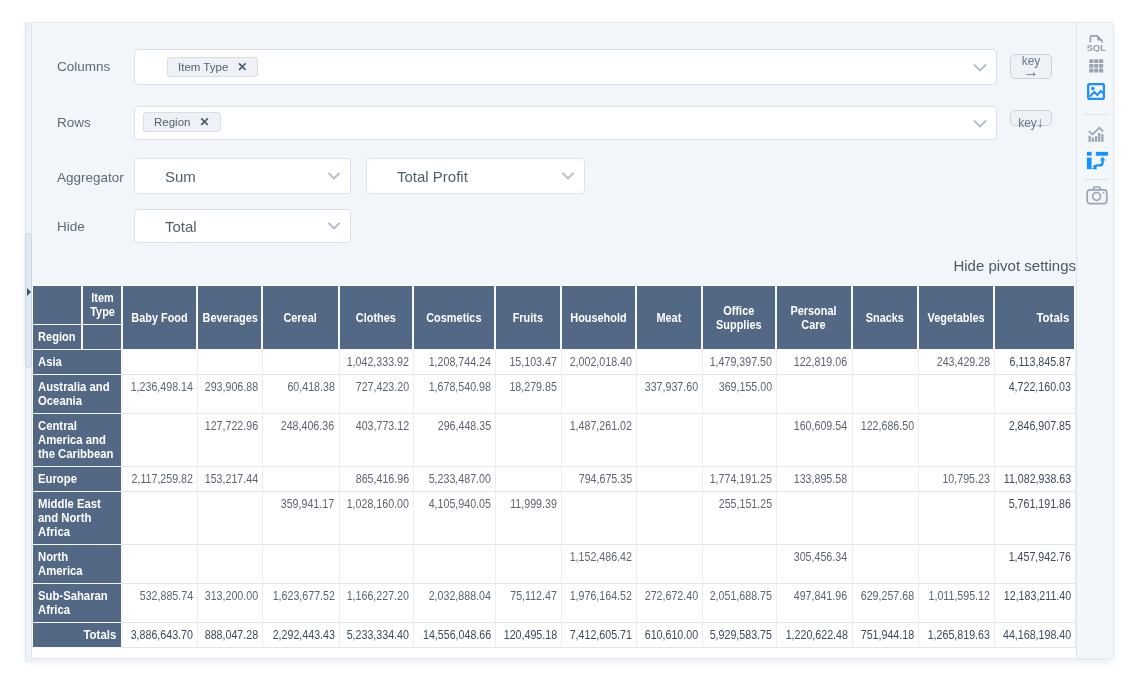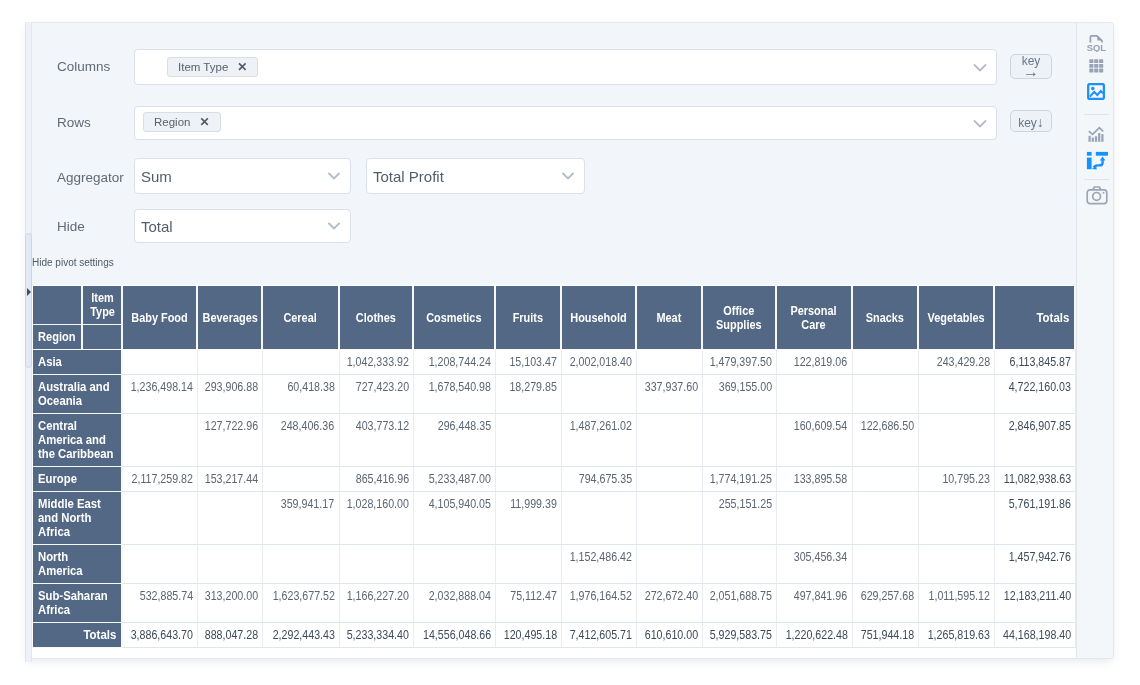--- a/index.html
+++ b/index.html
@@ -8,26 +8,26 @@
 .card { position:absolute; left:25px; top:22px; width:1089px; height:637px; background:#f2f5fa; border:1px solid #e3e8ee; border-radius:3px; box-shadow:0 4px 10px -2px rgba(100,130,160,0.18); }
 .vdiv { position:absolute; left:1076px; top:23px; width:1px; height:635px; background:#dfe5eb; }
 .sidebar { position:absolute; left:1077px; top:23px; width:36px; height:635px; background:#f4f7fa; border-radius:0 3px 3px 0; }
 .whitearea { position:absolute; left:32px; top:285px; width:1044px; height:373px; background:#fff; }
 
 .pill { position:absolute; left:25px; top:233px; width:7px; height:135px; background:#e1e9f2; border:1px solid #ccd6e2; border-radius:4px; z-index:5; }
 .harrow { position:absolute; left:26.8px; top:288px; width:0; height:0; border-left:4.5px solid #3e4d63; border-top:4.5px solid transparent; border-bottom:4.5px solid transparent; z-index:6; }
 
 .flabel { position:absolute; left:57px; font-size:13.5px; color:#5f6a77; }
 .sel { position:absolute; background:#fff; border:1px solid #dbe1e8; border-radius:4px; }
-.seltext { position:absolute; font-size:15px; color:#515e6b; }
+.seltext { position:absolute; font-size:15px; color:#515e6b;margin-left:24px; }
 .tag { position:absolute; height:20px; background:#eef1f6; border:1px solid #d8dee6; border-radius:3px; font-size:11.5px; color:#54636f; line-height:18px; padding:0 10px; }
 .tag .x { margin-left:9px; font-size:12px; color:#4e5b69; font-weight:bold; }
 .chev { position:absolute; width:12px; height:8px; }
 .keybtn { position:absolute; left:1010px; width:42px; background:#eef2f7; border:1px solid #ccd5df; border-radius:5px; color:#64768c; font-size:12px; text-align:center; }
-.link { position:absolute; left:32px; width:1044px; top:256.5px; text-align:left; font-size:10px; color:#4e5a66; }
+.link { position:absolute; left:32px; width:1044px; top:256.5px; text-align:right; font-size:15px; color:#4e5a66; }
 
 table.pvt { position:absolute; left:33px; top:286px; width:1043px; border-collapse:separate; border-spacing:0; table-layout:fixed; font-size:13px; line-height:14px; }
 table.pvt th { background:#526885; color:#fff; font-weight:bold; padding:5px; border-right:2px solid #f6f8fa; border-bottom:1px solid #f6f8fa; text-align:center; vertical-align:middle; }
 table.pvt td { background:#fff; color:#5b6573; padding:5px; border-right:1px solid #e9edf2; border-bottom:1px solid #dfe6ec; text-align:right; direction:rtl; vertical-align:top; }
 table.pvt th.rowl { text-align:left; vertical-align:top; }
 table.pvt th.totl { text-align:right; }
 table.pvt td.tot { font-weight:normal; color:#3d4a59; }
 .num { display:inline-block; white-space:nowrap; transform:scaleX(0.82); transform-origin:100% 50%; }
 .cw { display:block; width:125%; margin-left:-12.5%; transform:scaleX(0.84); transform-origin:50% 50%; }
 .rw { display:block; width:88px; transform:scaleX(0.87); transform-origin:0 50%; }
@@ -58,21 +58,21 @@
       <div style="line-height:11px;">key</div>
       <div style="font-size:16px; line-height:9px;">→</div>
     </div>
 
   <div class="flabel" style="top:115px;">Rows</div>
   <div class="sel" style="left:134px; top:105.5px; width:863px; height:34px;"></div>
   <div class="tag" style="left:143px; top:111.5px;">Region<span class="x">✕</span></div>
   <svg class="chev" style="left:973px; top:118.5px; width:14px; height:9px;" viewBox="0 0 14 9">
       <path d="M1.5 2 L7 7.5 L12.5 2" fill="none" stroke="#b3bdc9" stroke-width="1.8" stroke-linecap="round"></path>
     </svg>
-  <div class="keybtn" style="top:110px; height:22px; line-height:22px;">key<span style="font-size:14px;">↓</span></div>
+  <div class="keybtn" style="top:110px; height:16px; line-height:22px;">key<span style="font-size:14px;">↓</span></div>
 
   <div class="flabel" style="top:170px;">Aggregator</div>
   <div class="sel" style="left:134px; top:157.5px; width:217px; height:36px;"></div>
   <div class="seltext" style="left:141px; top:168px;">Sum</div>
   <svg class="chev" style="left:328px; top:172px;" viewBox="0 0 12 8">
       <path d="M1 1.5 L6 6.5 L11 1.5" fill="none" stroke="#b3bdc9" stroke-width="1.8" stroke-linecap="round"></path>
     </svg>
   <div class="sel" style="left:365.5px; top:157.5px; width:219px; height:36px;"></div>
   <div class="seltext" style="left:373px; top:168px;">Total Profit</div>
   <svg class="chev" style="left:562px; top:172px;" viewBox="0 0 12 8">

